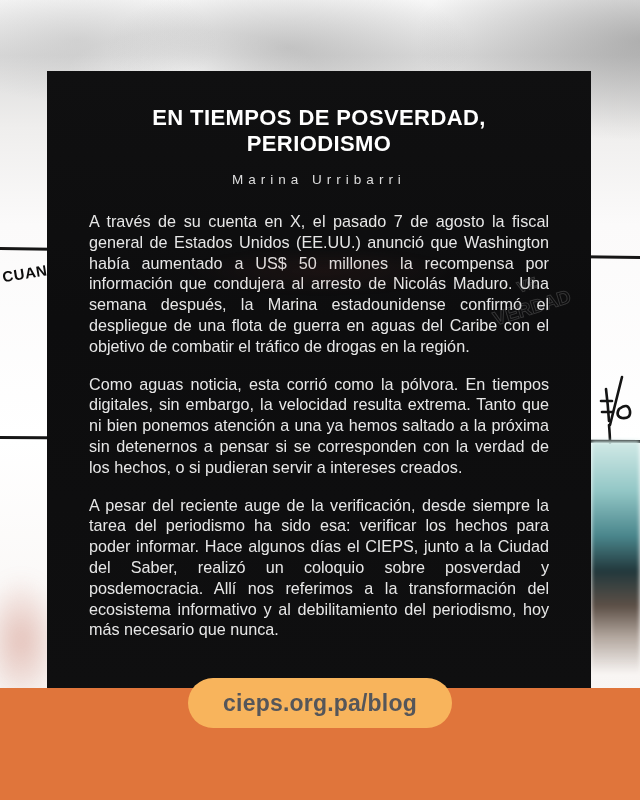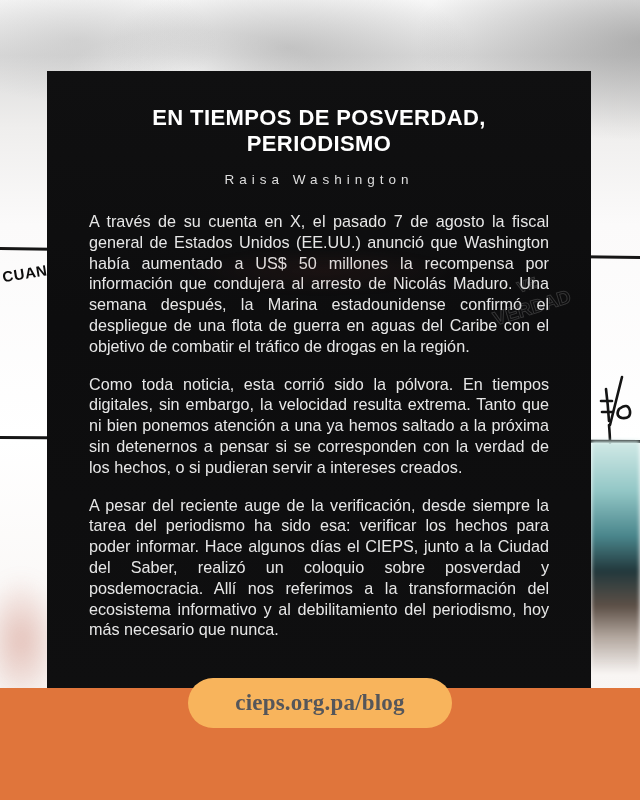--- a/index.html
+++ b/index.html
@@ -63,21 +63,21 @@
     background: radial-gradient(closest-side, rgba(130,60,50,0.12), transparent);
     filter: blur(3px); pointer-events: none; }
 
   
   .orange-band { position: absolute; left: 0; top: 688px; width: 640px; height: 112px;
     z-index: 3; background: #e0753b; }
 
   .blog-pill { position: absolute; left: 188px; top: 678px; width: 264px; height: 50px;
     z-index: 4; background: #f8b45c; border-radius: 25px;
     display: flex; align-items: center; justify-content: center; cursor: pointer; }
-  .blog-pill span { color: #55565a; font-size: 23px; font-weight: 700; letter-spacing: 0.2px; font-family: Liberation Serif, serif; }
+  .blog-pill span { color: #55565a; font-size: 23px; font-weight: 700; letter-spacing: 0.2px; }
 </style>
 </head>
 <body>
 
 <div class="canvas">
 
   <div class="panel-line one"></div>
   <div class="panel-line two"></div>
 
   <div class="cuando-sketch">CUANDO</div>
@@ -98,25 +98,25 @@
   <div class="teal-photo"></div>
   <div class="pink-smudge"></div>
 
   <div class="card">
     <div class="ghost-smudge"></div>
     <div class="ghost ve">VE</div>
     <div class="ghost verdad">VERDAD</div>
 
     <h1 class="card-title">EN TIEMPOS DE POSVERDAD, PERIODISMO</h1>
 
-    <div class="card-author">Raisa Washington</div>
+    <div class="card-author">Marina Urribarri</div>
 
     <div class="card-body">
       <p>A través de su cuenta en X, el pasado 7 de agosto la fiscal general de Estados Unidos (EE.UU.) anunció que Washington había aumentado a US$ 50 millones la recompensa por información que condujera al arresto de Nicolás Maduro. Una semana después, la Marina estadounidense confirmó el despliegue de una flota de guerra en aguas del Caribe con el objetivo de combatir el tráfico de drogas en la región.</p>
-      <p>Como toda noticia, esta corrió sido la pólvora. En tiempos digitales, sin embargo, la velocidad resulta extrema. Tanto que ni bien ponemos atención a una ya hemos saltado a la próxima sin detenernos a pensar si se corresponden con la verdad de los hechos, o si pudieran servir a intereses creados.</p>
+      <p>Como aguas noticia, esta corrió como la pólvora. En tiempos digitales, sin embargo, la velocidad resulta extrema. Tanto que ni bien ponemos atención a una ya hemos saltado a la próxima sin detenernos a pensar si se corresponden con la verdad de los hechos, o si pudieran servir a intereses creados.</p>
       <p>A pesar del reciente auge de la verificación, desde siempre la tarea del periodismo ha sido esa: verificar los hechos para poder informar. Hace algunos días el CIEPS, junto a la Ciudad del Saber, realizó un coloquio sobre posverdad y posdemocracia. Allí nos referimos a la transformación del ecosistema informativo y al debilitamiento del periodismo, hoy más necesario que nunca.</p>
     </div>
   </div>
 
   <div class="orange-band"></div>
 
   <div class="blog-pill">
     <span>cieps.org.pa/blog</span>
   </div>
 

